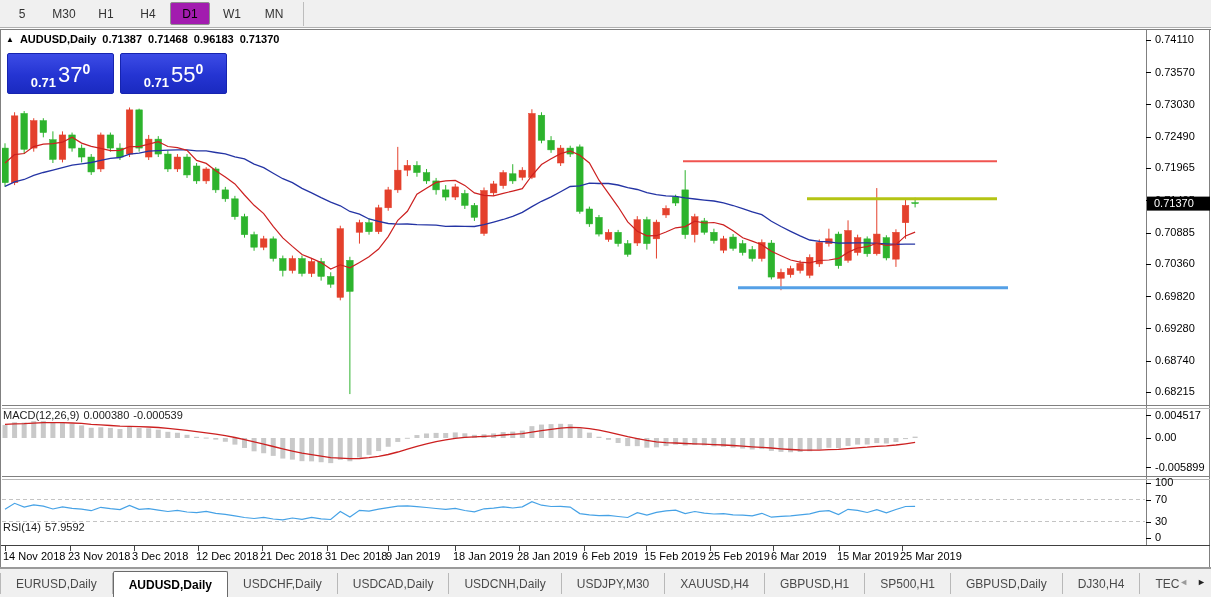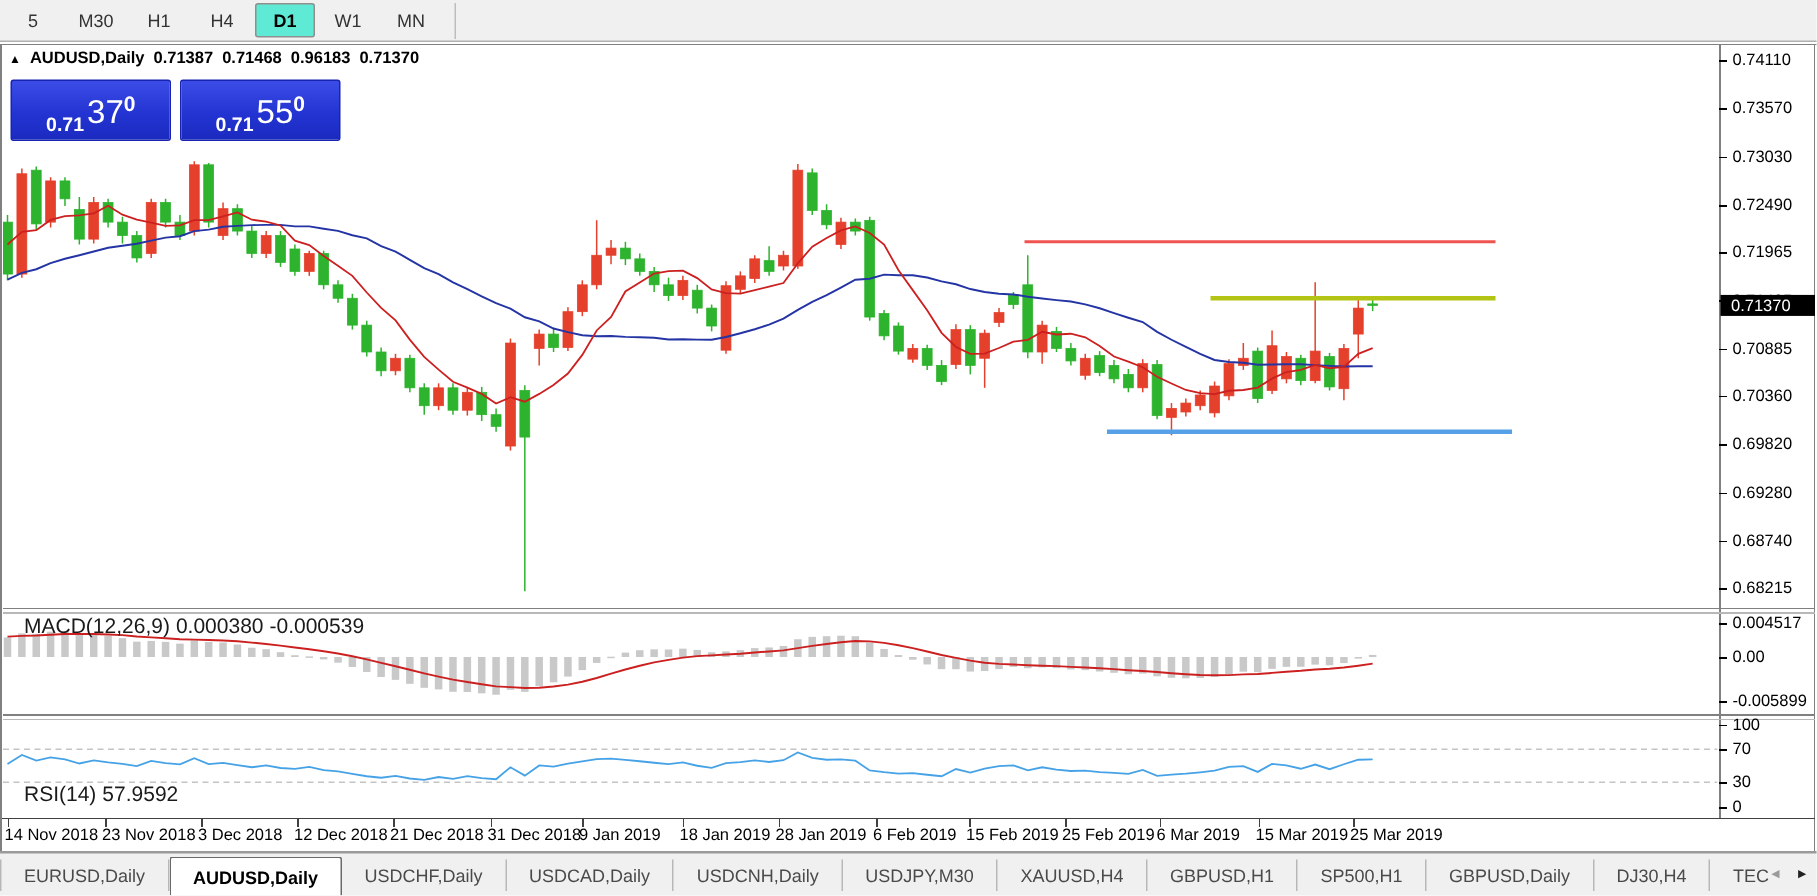--- a/index.html
+++ b/index.html
@@ -13,21 +13,21 @@
     position:absolute;left:0;top:0;width:1211px;height:28px;
     background:#f0f0f0;border-bottom:1px solid #b0b0b0;
     display:flex;align-items:center;padding-left:1px;box-sizing:border-box;
   }
   .tf-btn{
     height:21px;min-width:26px;padding:0 6px;margin:0 1px;
     display:flex;align-items:center;justify-content:center;
     font-size:12px;color:#333;border:1px solid transparent;border-radius:2px;
     cursor:default;white-space:nowrap;
   }
-  .tf-btn.active{background:#5eead4;border:1px solid #8f8f8f;color:#000;font-weight:bold;}
+  .tf-btn.active{background:#a21caf;border:1px solid #8f8f8f;color:#000;}
   .tf-sep{width:1px;height:24px;background:#bdbdbd;margin-left:8px;}
   
   .symbol-header{
     position:absolute;left:6px;top:33px;z-index:5;
     font-size:11px;font-weight:700;color:#000;letter-spacing:0px;
     display:flex;gap:6px;align-items:center;
   }
   .symbol-header .tri{font-size:8px;font-weight:400;}
   
   .trade-panel{position:absolute;left:7px;top:50px;width:222px;z-index:6;}
@@ -56,21 +56,21 @@
     width:107px;border:1px solid #1624b0;border-radius:2px;
     background:linear-gradient(#3c4ce6 0%,#2434d2 55%,#1a2ac0 100%);
     color:#fff;display:flex;align-items:flex-end;justify-content:center;
     padding-bottom:3px;box-sizing:border-box;
   }
   .price-box + .price-box{margin-left:6px;}
   .pb-small{font-size:13px;font-weight:700;margin-right:2px;line-height:15px;}
   .pb-big{font-size:22px;font-weight:400;line-height:30px;text-align:right;}
   .pb-sup{font-size:14px;font-weight:700;line-height:10px;transform:translateY(-16px);}
   
-  .ind-label{position:absolute;left:16px;font-size:14px;color:#1a1a1a;z-index:4;background:transparent;}
+  .ind-label{position:absolute;left:3px;font-size:11px;color:#1a1a1a;z-index:4;background:transparent;}
   .ind-label span{margin-right:4px;}
   #macd-label{top:409px;}
   #rsi-label{top:481px;margin-top:40px;}
   
   .tabbar{
     position:absolute;left:0;top:568px;width:1211px;height:29px;
     background:#f0f0f0;border-top:1px solid #9a9a9a;box-sizing:border-box;
     display:flex;align-items:flex-end;
   }
   .tabs{display:flex;align-items:flex-end;height:28px;overflow:hidden;max-width:1180px;}

